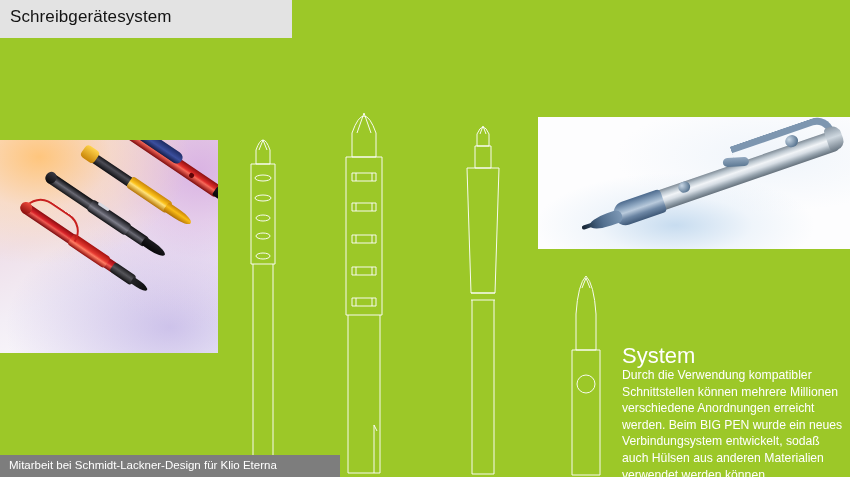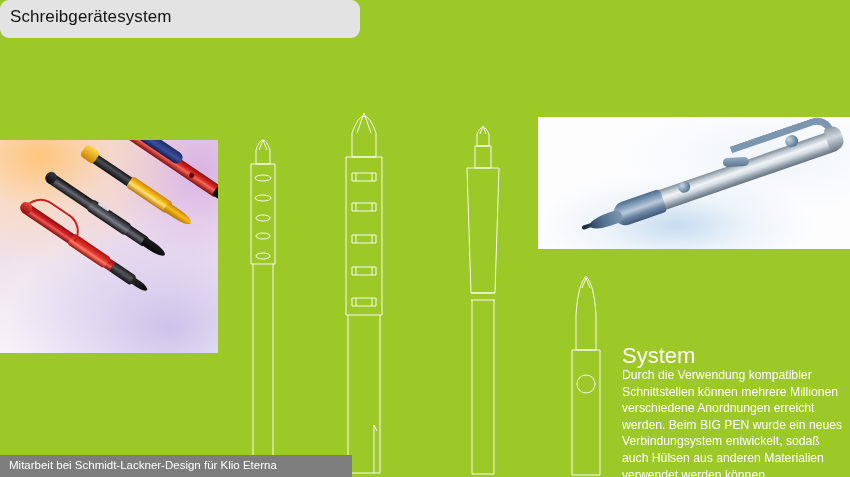--- a/index.html
+++ b/index.html
@@ -14,45 +14,43 @@
     overflow: hidden;
     background: #9CC828;
     font-family: "Liberation Sans", sans-serif;
   }
 
   
   #title-bar {
     position: absolute;
     left: 0;
     top: 0;
-    width: 360px;
+    width: 292px;
     height: 38px;
     background: #E3E3E3;
     box-sizing: border-box;
-    border-radius: 9px;
   }
   #title-text {
     position: absolute;
     left: 10px;
     top: 7px;
     font-size: 17px;
     color: #131313;
     letter-spacing: 0.1px;
     white-space: nowrap;
   }
 
   
   #footer-bar {
     position: absolute;
     left: 0;
     top: 455px;
     width: 340px;
     height: 22px;
     background: #7D7D7D;
-    padding-left: 12px;
   }
   #footer-text {
     position: absolute;
     left: 9px;
     top: 4px;
     font-size: 11.5px;
     color: #FFFFFF;
     white-space: nowrap;
   }
 

